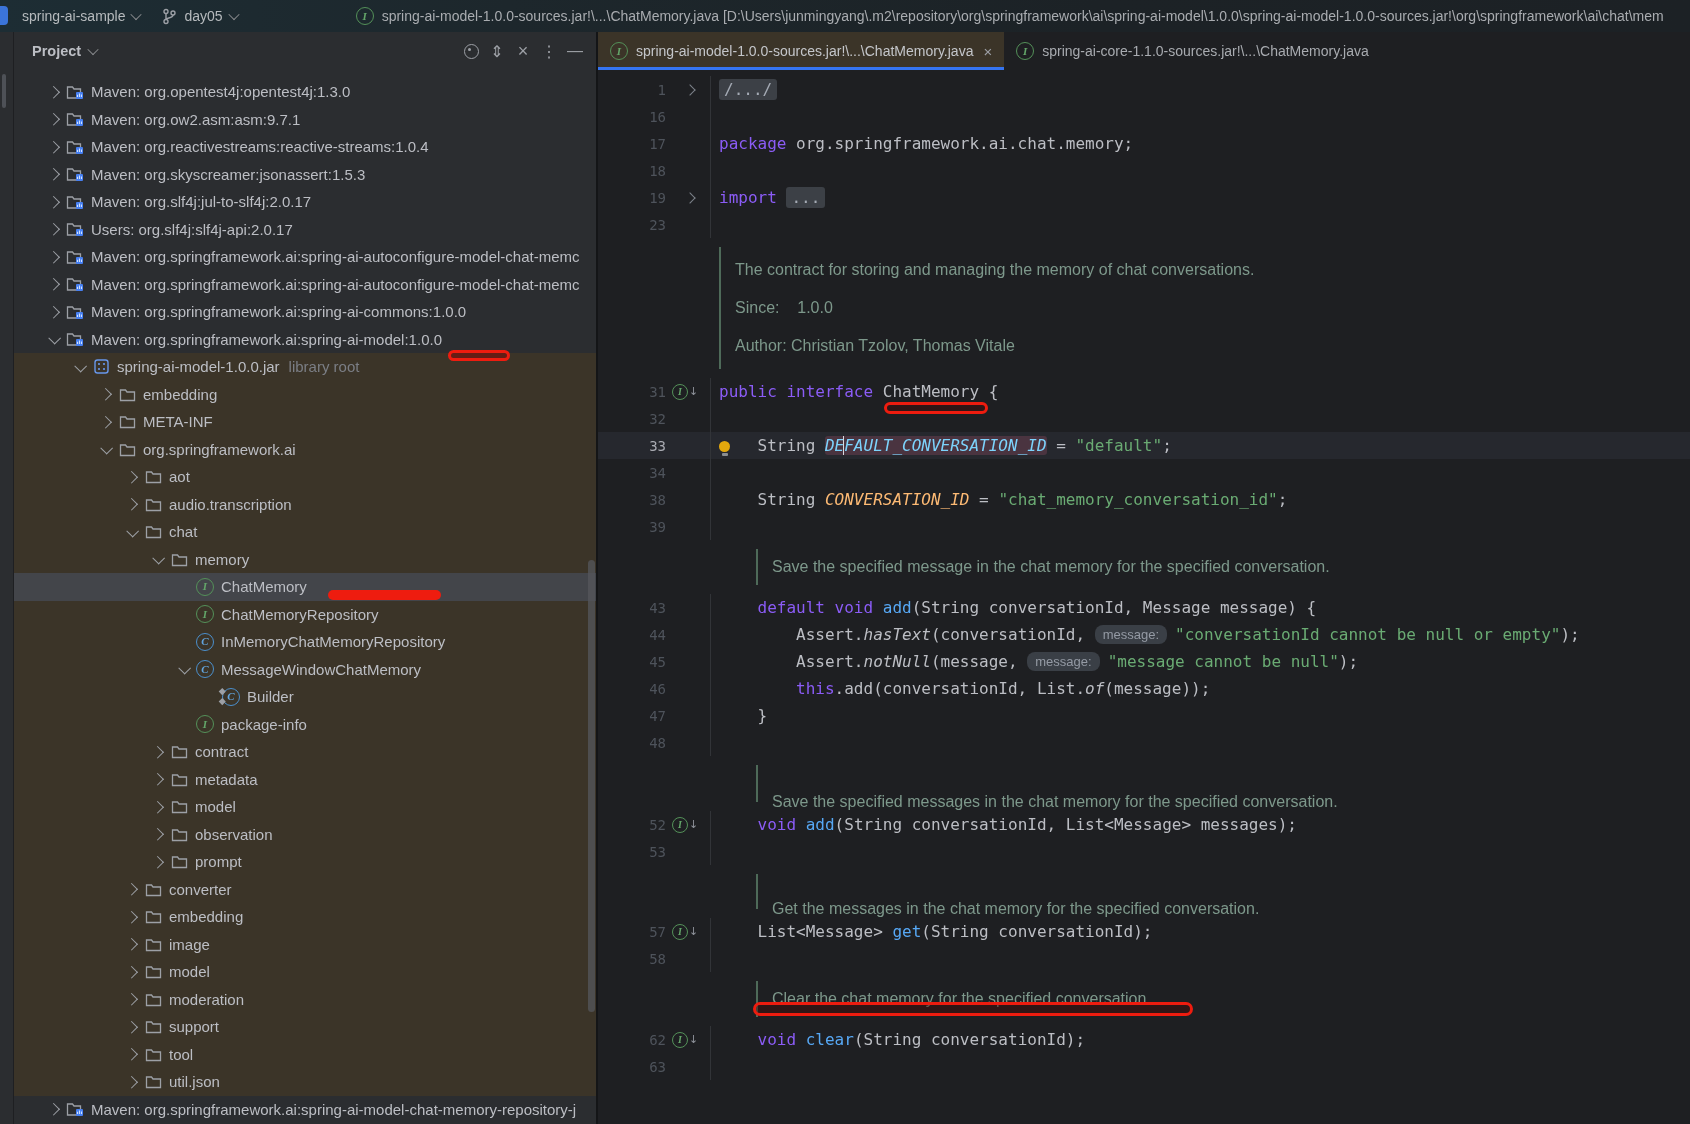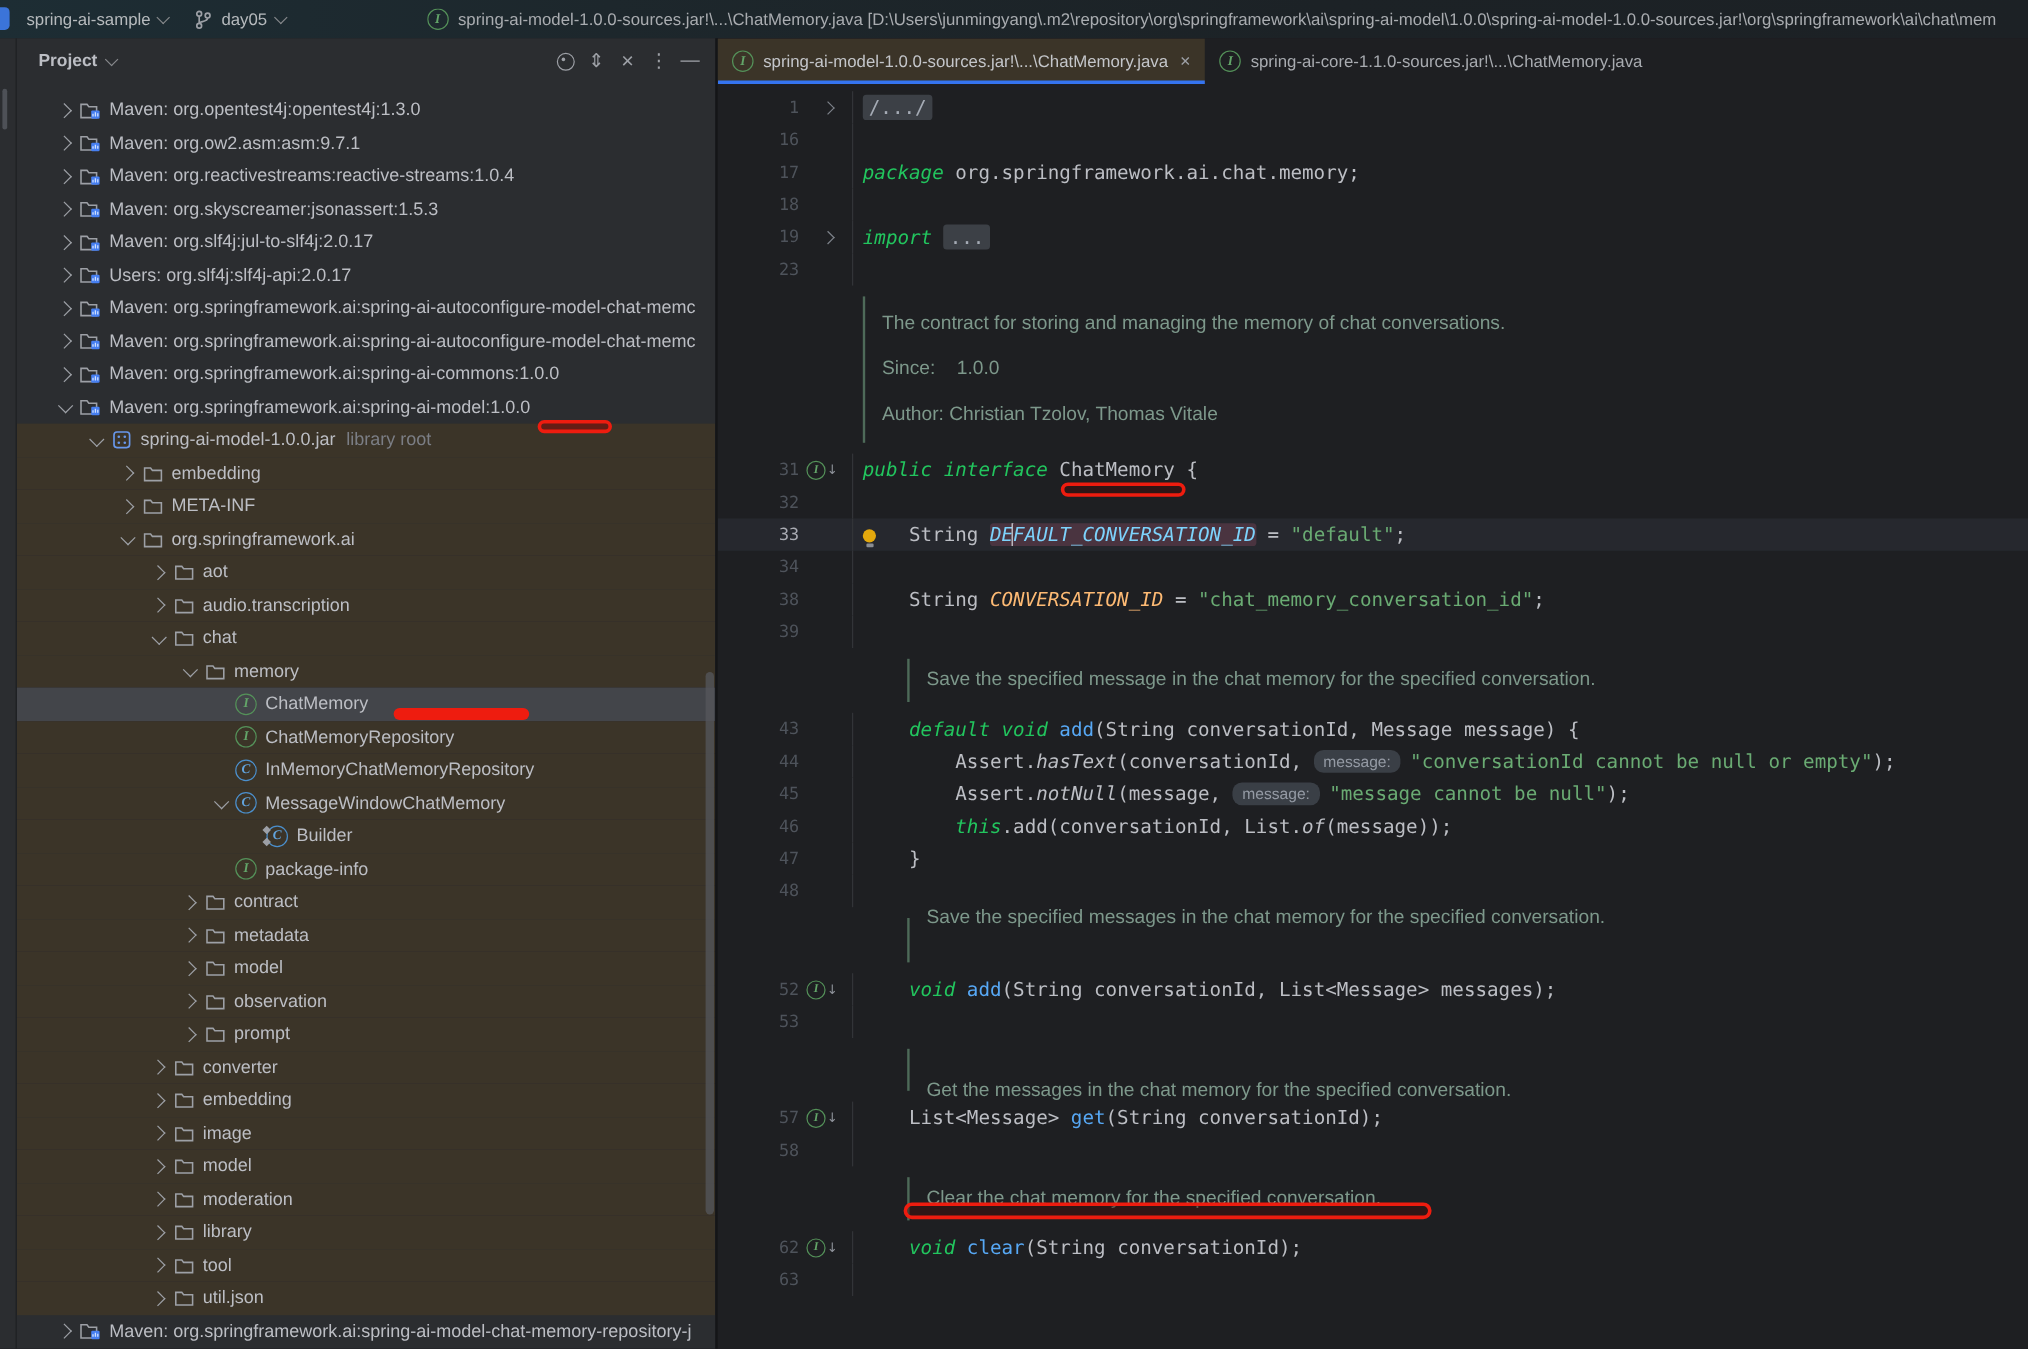--- a/index.html
+++ b/index.html
@@ -59,21 +59,21 @@
   .egut{width:112px;flex:none;align-self:stretch;display:flex;align-items:center;border-right:1px solid #323438;}
   .enum{flex:1;text-align:right;color:#4e535b;font-size:14px;padding-right:4px;}
   .eline.cur .enum{color:#a9abb2;}
   .egicons{width:38px;flex:none;display:flex;align-items:center;gap:2px;padding-left:2px;}
   .implico{display:inline-flex;align-items:center;}
   .implico .circ{width:14px;height:14px;font-size:10px;}
   .implico .arr{color:#8f939b;font-size:11px;margin-left:1px;font-family:"DejaVu Sans",sans-serif;}
   .foldarrow{width:7px;height:7px;border-right:1.6px solid #7d828a;border-bottom:1.6px solid #7d828a;
     transform:rotate(-45deg);margin-left:14px;}
   .ecode{padding-left:8px;white-space:pre;color:#bcbec4;position:relative;}
-  .t-kw{color:#22c55e;font-style:italic;} .t-str{color:#6aab73;} .t-meth{color:#57a8f5;}
+  .t-kw{color:#8b5cf6;} .t-str{color:#6aab73;} .t-meth{color:#57a8f5;}
   .t-it{font-style:italic;}
   .t-const{color:#fdba74;font-style:italic;}
   .t-hls,.t-hle{color:#7dd3fc;font-style:italic;background:#4a3440;}
   .t-hls{border-radius:3px 0 0 3px;} .t-hle{border-radius:0 3px 3px 0;}
   .caret{display:inline-block;width:2px;height:19px;background:#d6d9de;vertical-align:-4px;margin:0 -1px;}
   .t-fold{background:#3c4046;color:#a5abb5;border-radius:3px;padding:1px 5px;}
   .t-inlay{background:#3a3f46;color:#949aa4;border-radius:8px;padding:2px 8px;font-family:"Liberation Sans",sans-serif;
     font-size:13px;margin-right:8px;vertical-align:1px;}
   .bulb{position:absolute;left:8px;top:5px;width:11px;height:11px;border-radius:50%;background:#e3a80d;}
   .bulb:after{content:"";position:absolute;left:2.5px;top:11.5px;width:6px;height:3.5px;background:#8a8d92;border-radius:1px;}
@@ -546,21 +546,21 @@
         <div class="trow lib">
           <span class="tpad" style="width: 104px;"></span>
           <span class="tchev">
             <i class="col"></i>
           </span>
           <span class="tico">
             <svg width="17" height="15" viewBox="0 0 17 15">
               <path d="M1.5 3h5l1.5 2h7.5v8.5h-14z" fill="none" stroke="#9da0a6" stroke-width="1.3"></path>
             </svg>
           </span>
-          <span>library</span>
+          <span>support</span>
         </div>
         <div class="trow lib">
           <span class="tpad" style="width: 104px;"></span>
           <span class="tchev">
             <i class="col"></i>
           </span>
           <span class="tico">
             <svg width="17" height="15" viewBox="0 0 17 15">
               <path d="M1.5 3h5l1.5 2h7.5v8.5h-14z" fill="none" stroke="#9da0a6" stroke-width="1.3"></path>
             </svg>
@@ -754,21 +754,21 @@
         </div>
         <div class="eline">
           <div class="egut">
             <span class="enum">48</span>
             <span class="egicons"></span>
           </div>
           <div class="ecode"></div>
         </div>
         <div class="docblock" style="height: 55px;">
           <span class="bar" style="left: 158px;"></span>
-          <div style="position: absolute; left: 158px; top: 0px; bottom: 0px; display: flex; flex-direction: column; justify-content: flex-start;">
+          <div style="position: absolute; left: 158px; top: 0px; bottom: 0px; display: flex; flex-direction: column; justify-content: flex-end;">
             <div class="docline" style="white-space: pre;">Save the specified messages in the chat memory for the specified conversation.</div>
           </div>
         </div>
         <div class="eline">
           <div class="egut">
             <span class="enum">52</span>
             <span class="egicons">
               <span class="implico">
                 <span class="circ i">I</span>
                 <span class="arr">↓</span>

